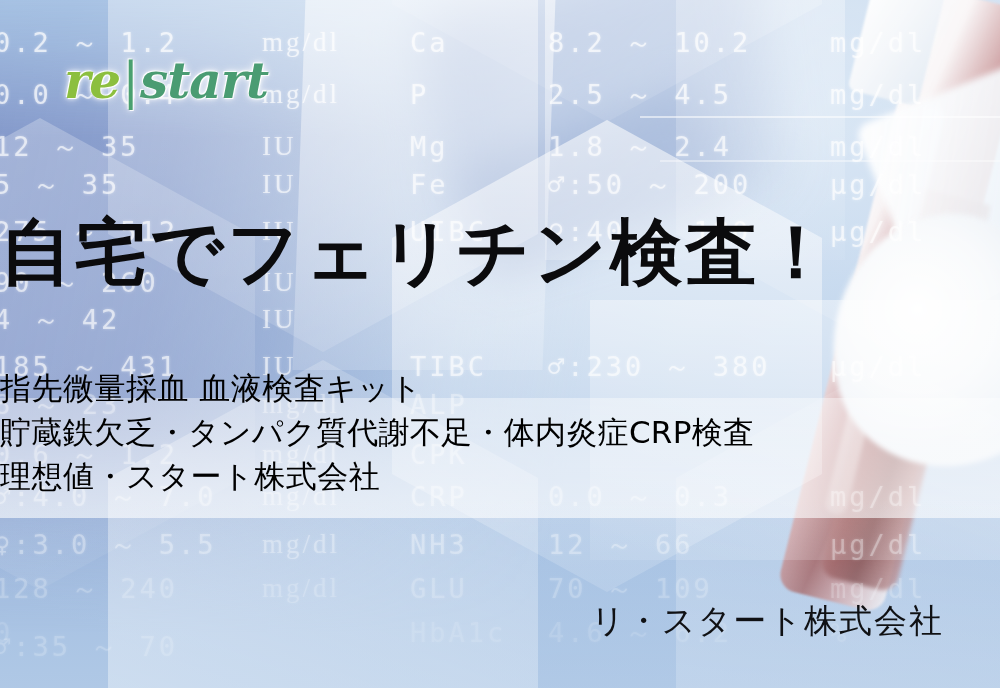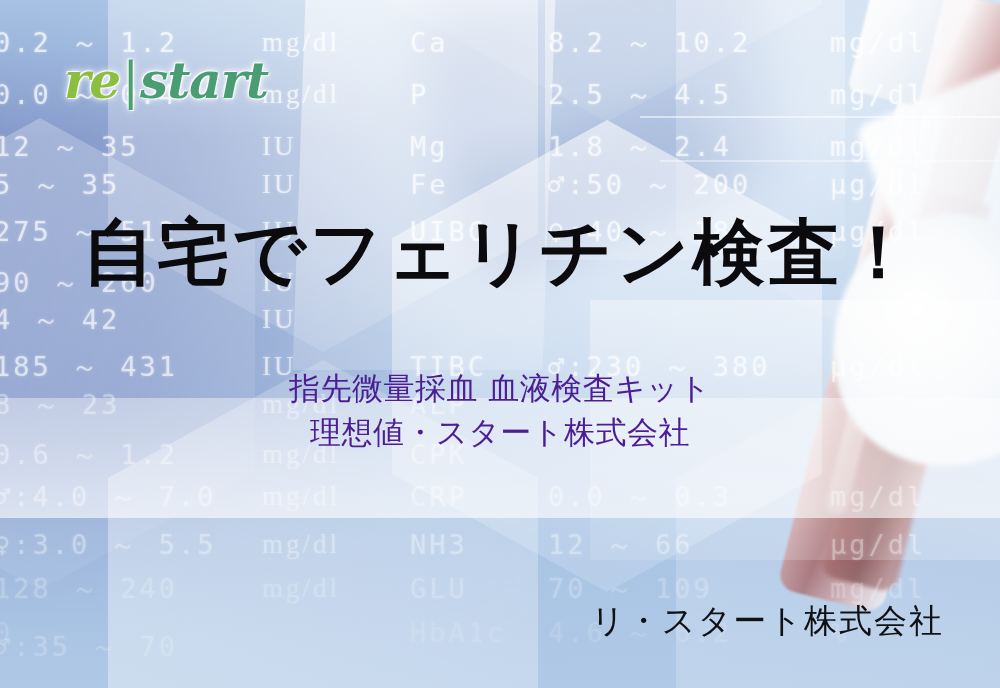--- a/index.html
+++ b/index.html
@@ -152,32 +152,31 @@
     text-shadow:
       0 0 4px #ffffff,0 0 8px #ffffff,
       1px 1px 0 rgba(255,255,255,.9),-1px -1px 0 rgba(255,255,255,.9);
   }
   #logo .re{color:#8cbf3f;}
   #logo .bar{color:#4aa06f;font-weight:400;padding:0 2px;}
   #logo .start{color:#4a9c72;}
 
   #headline{
     position:absolute;left:0;right:0;top:215px;
-    text-align:center;
     font-size:72px;font-weight:700;
     letter-spacing:3px;
     color:#0b0b0d;
     line-height:1.05;
     font-family:"DejaVu Sans","Liberation Sans",sans-serif;
     white-space:nowrap;
   }
 
   #sublines{
     position:absolute;left:0;right:0;top:366px;
-    text-align:center;color:#4c1d95;
+    text-align:left;color:#000000;
     line-height:1.42;
   }
   .sub{
     display:block;white-space:nowrap;font-weight:400;
     font-family:"DejaVu Sans","Liberation Sans",sans-serif;
   }
   #sub-1{font-size:31px;letter-spacing:.5px;}
   #sub-2{font-size:31px;letter-spacing:.3px;}
   #sub-3{font-size:31px;letter-spacing:.5px;}
 
@@ -332,17 +331,18 @@
   </div>
 
   <div id="logo">
     <span class="re">re</span><span class="bar">|</span><span class="start">start</span>
   </div>
 
   <div id="headline">自宅でフェリチン検査！</div>
 
   <div id="sublines">
     <span class="sub" id="sub-1">指先微量採血 血液検査キット</span>
+    <span class="sub" id="sub-2">貯蔵鉄欠乏・タンパク質代謝不足・体内炎症CRP検査</span>
     <span class="sub" id="sub-3">理想値・スタート株式会社</span>
   </div>
 
   <div id="company">リ・スタート株式会社</div>
 </div>
 
 </body></html>

